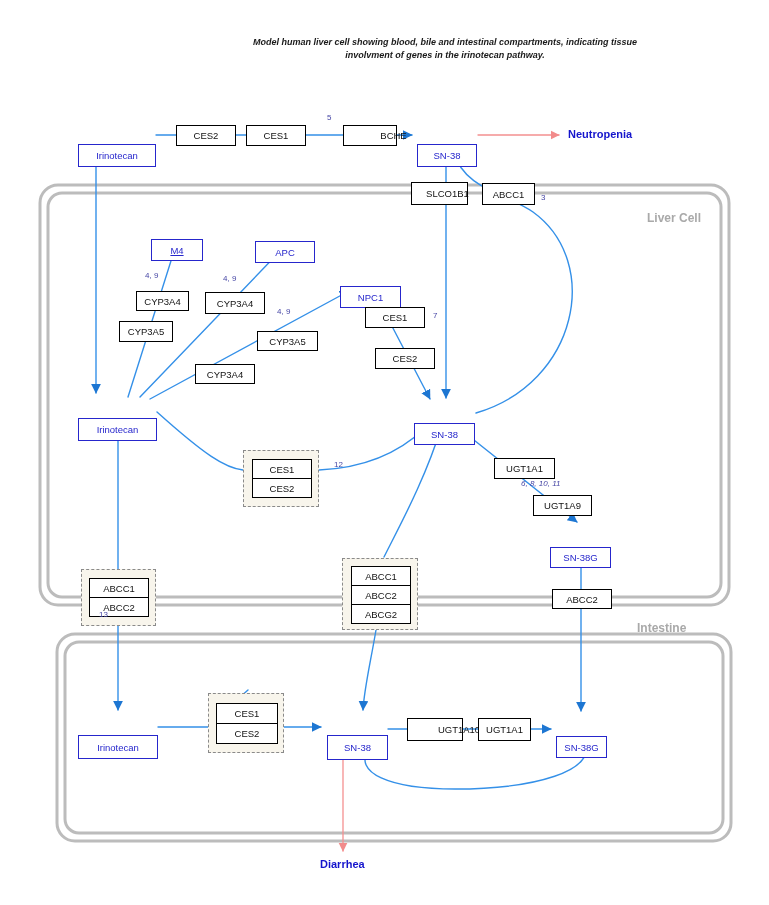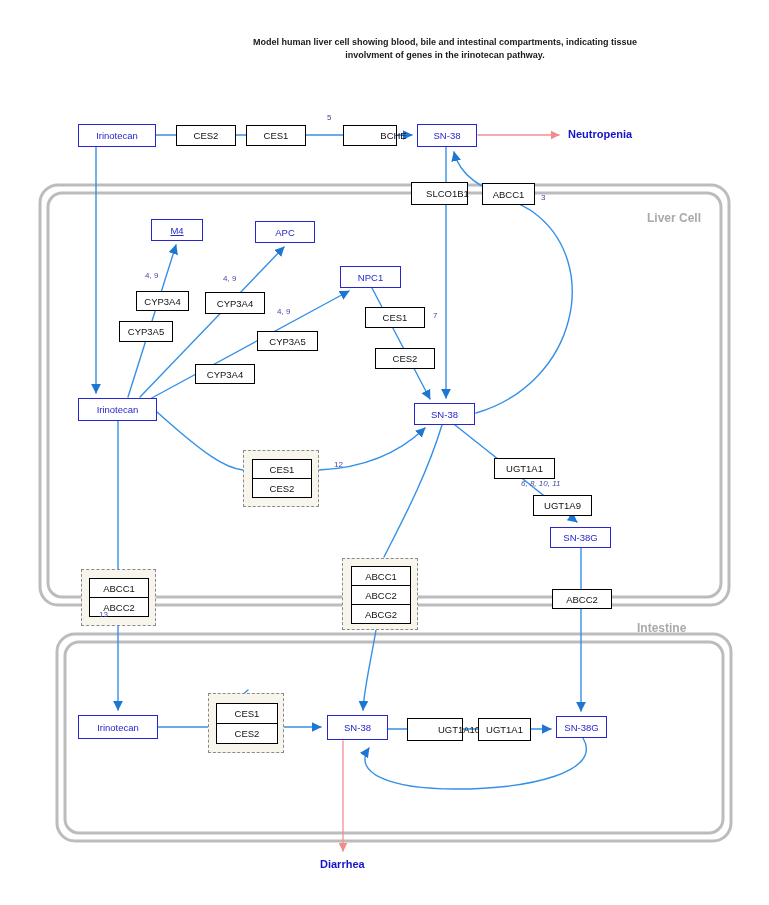--- a/index.html
+++ b/index.html
@@ -1,25 +1,25 @@
 <!DOCTYPE html>
 <html><head>
 <meta charset="utf-8">
 <style>
   html,body{margin:0;padding:0;background:#fff;}
   #stage{position:relative;width:769px;height:905px;background:#fff;
          font-family:"Liberation Sans", sans-serif;overflow:hidden;}
   #wires{position:absolute;left:0;top:0;z-index:1;}
   .title{position:absolute;left:175px;top:36px;width:540px;text-align:center;
-         font-size:9px;font-weight:bold;color:#1a1a1a;line-height:13px;z-index:3;}
+         font-size:9px;font-style:italic;font-weight:bold;color:#1a1a1a;line-height:13px;z-index:3;}
   .comp-label{position:absolute;font-size:12px;font-weight:bold;color:#a9a9a9;z-index:2;}
   .node{position:absolute;box-sizing:border-box;background:#fff;border:1.4px solid #000;
         color:#111;font-size:9.5px;display:flex;align-items:center;justify-content:center;
         z-index:4;white-space:nowrap;}
-  .node.blue{border-color:#2626cc;color:#2626cc;}
+  .node.blue{border-color:#2626cc;color:#2626cc;margin-top:20px;}
   .group{position:absolute;box-sizing:border-box;border:1px dashed #8a8a8a;background:#f8f5ec;z-index:3;}
   .group .node{position:absolute;}
   .edge-label{position:absolute;font-size:8px;color:#4646a5;z-index:5;white-space:nowrap;}
   .outcome{position:absolute;font-size:11px;font-weight:bold;color:#1414cc;z-index:5;white-space:nowrap;}
 </style>
 </head>
 <body>
 
 <div id="stage">
 

